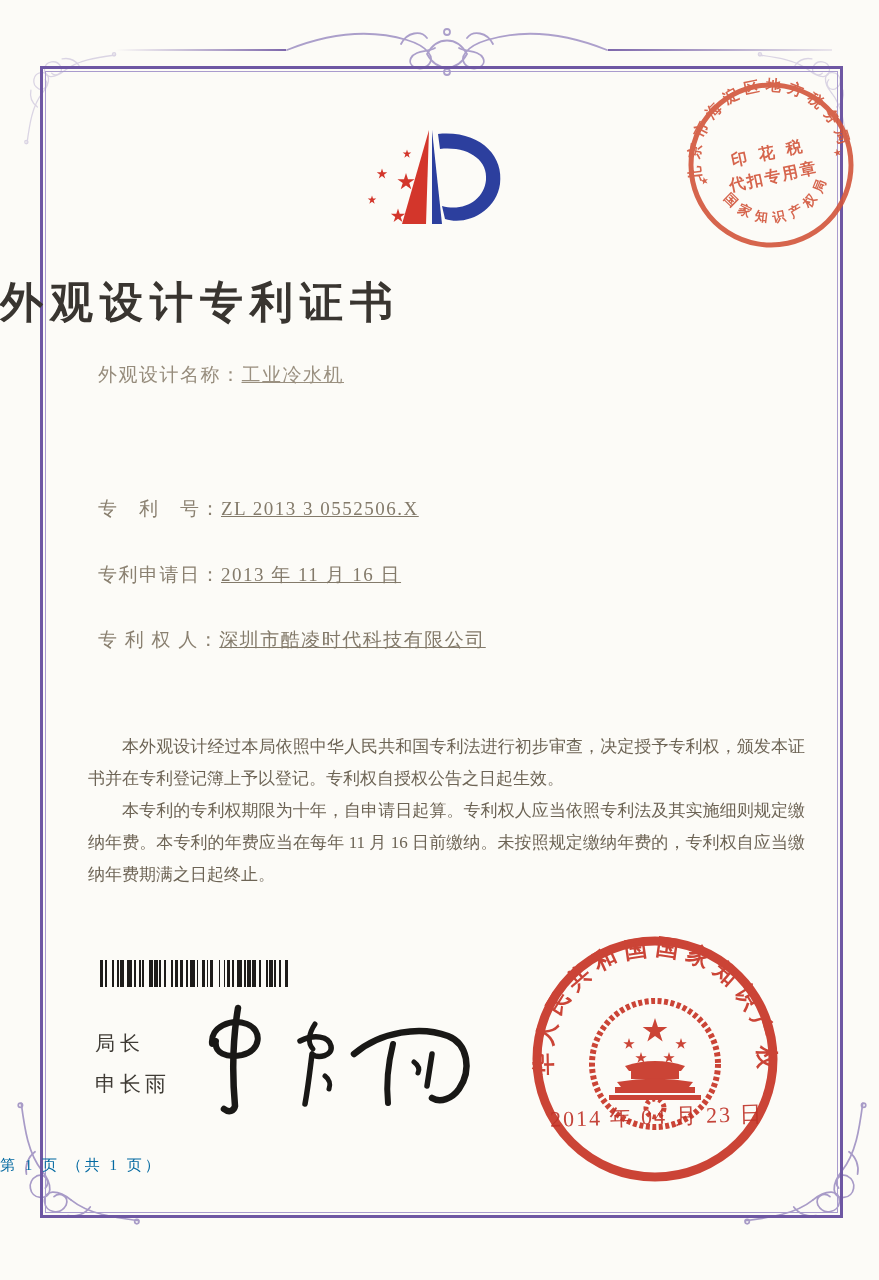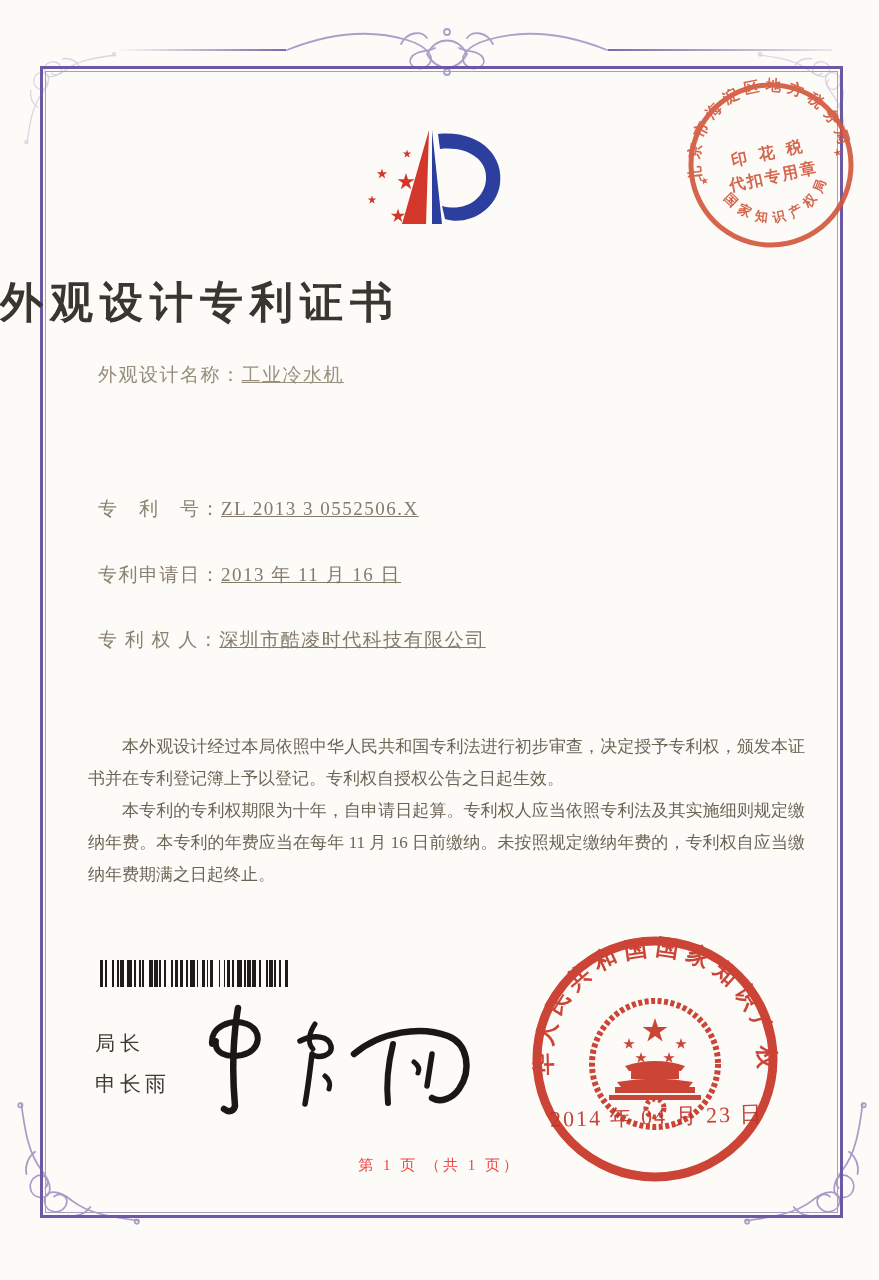--- a/index.html
+++ b/index.html
@@ -52,22 +52,22 @@
   .director-name{position:absolute;left:95px;top:1070px;font-size:21px;letter-spacing:4px;color:#3f3b35;}
   .signature{position:absolute;left:196px;top:1000px;width:290px;height:120px;}
 
   
   .stamp-top{position:absolute;left:682px;top:76px;width:178px;height:178px;opacity:.9;z-index:3;}
   .seal-bottom{position:absolute;left:528px;top:932px;width:254px;height:254px;opacity:.94;z-index:3;}
   .seal-date{position:absolute;left:550px;top:1102px;font-size:22px;letter-spacing:2px;
     color:#bf3227;white-space:nowrap;z-index:4;opacity:.9;transform:rotate(-1.5deg);}
 
   
-  .footer{position:absolute;left:0;right:0;top:1156px;text-align:center;
-    font-size:15px;letter-spacing:3px;color:#ef4444;}
+  .footer{position:absolute;left:0;right:0;top:1156px;
+    font-size:15px;letter-spacing:3px;color:#0369a1;}
 </style>
 </head>
 <body>
 
 <div class="page">
 
   <svg width="0" height="0" style="position:absolute">
     <defs>
       <path id="star" d="M0,-10 L2.25,-3.09 L9.51,-3.09 L3.63,1.18 L5.88,8.09 L0,3.82 L-5.88,8.09 L-3.63,1.18 L-9.51,-3.09 L-2.25,-3.09 Z"></path>
       <g id="cornerlace" fill="none" stroke="#8d7cb8" stroke-width="2" stroke-linecap="round" opacity="0.75">

